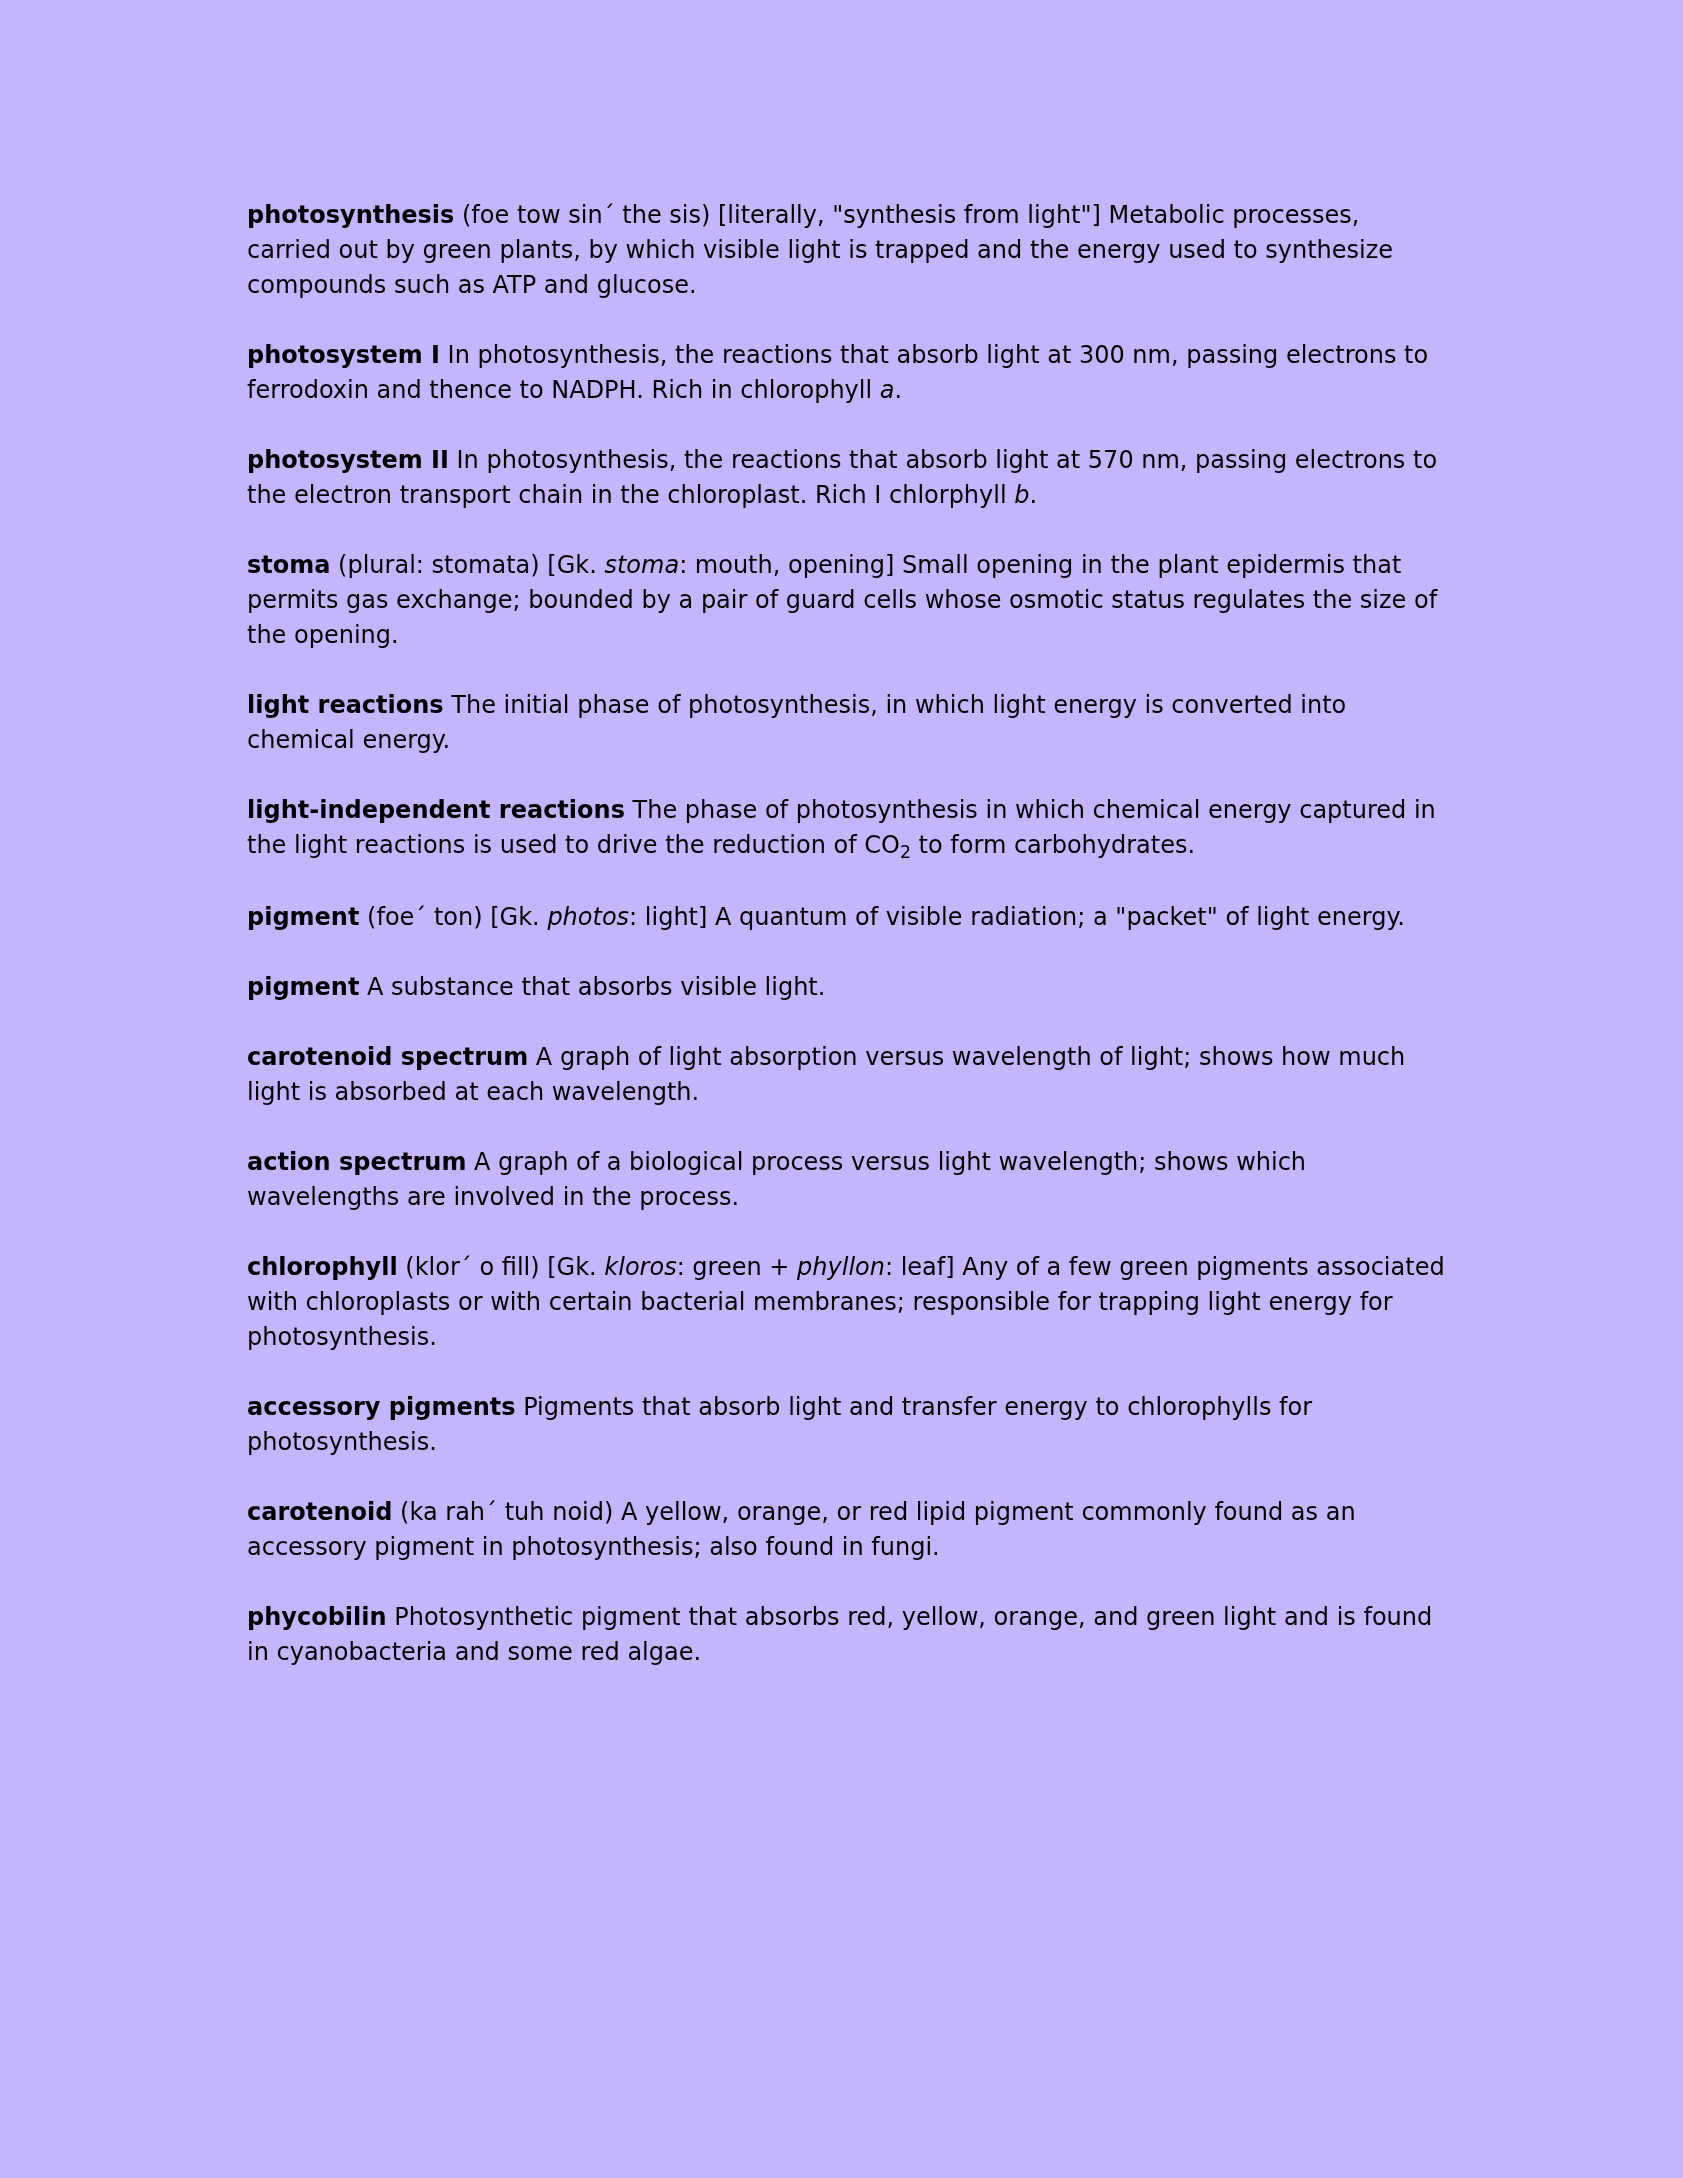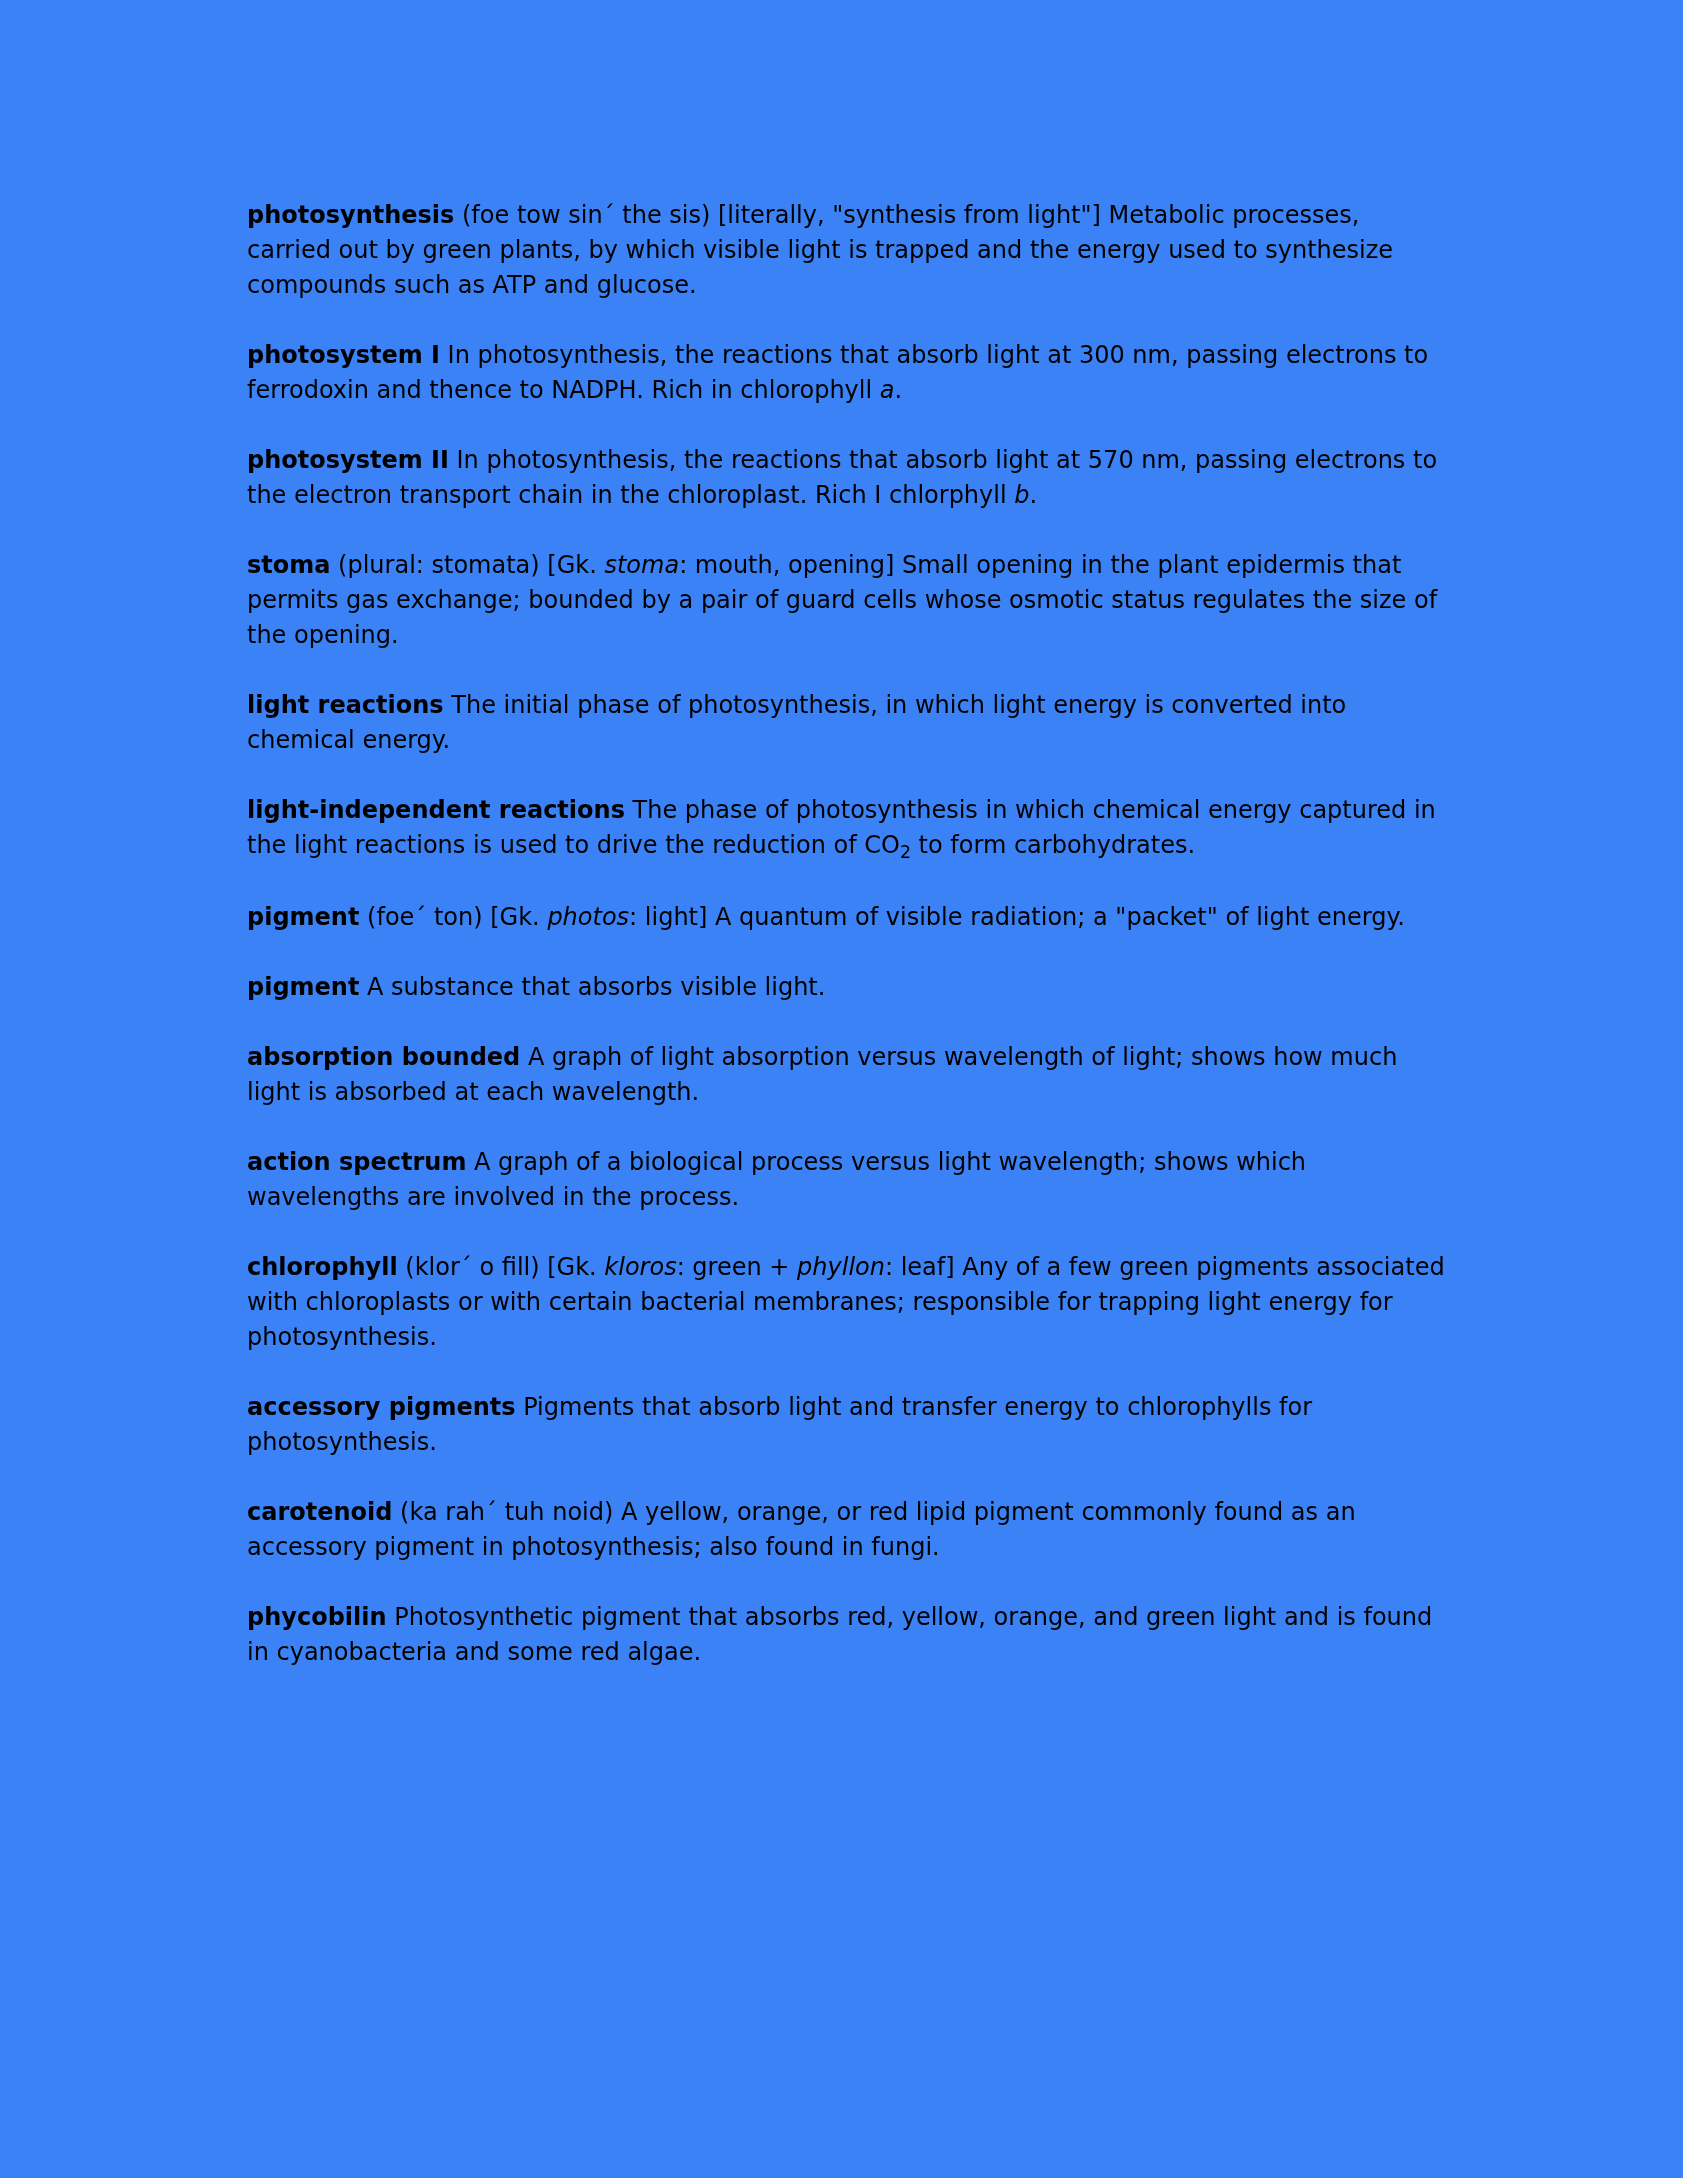--- a/index.html
+++ b/index.html
@@ -4,21 +4,21 @@
 <style>
   html, body {
     margin: 0;
     padding: 0;
     background: #ffffff;
   }
   .document-page {
     position: relative;
     width: 1683px;
     height: 2178px;
-    background: #3b82f6;
+    background: #c4b5fd;
     overflow: hidden;
   }
   .page-content {
     position: absolute;
     left: 247px;
     top: 198px;
     width: 1203px;
     font-family: "DejaVu Sans", sans-serif;
     font-size: 24px;
     line-height: 35px;
@@ -44,21 +44,21 @@
 <div class="document-page">
   <div class="page-content">
       <p class="glossary-entry"><span class="run-bold">photosynthesis</span><span class="run-normal"> (foe tow sin´ the sis) [literally, "synthesis from light"] Metabolic processes, carried out by green plants, by which visible light is trapped and the energy used to synthesize compounds such as ATP and glucose.</span></p>
       <p class="glossary-entry"><span class="run-bold">photosystem I</span><span class="run-normal"> In photosynthesis, the reactions that absorb light at 300 nm, passing electrons to ferrodoxin and thence to NADPH. Rich in chlorophyll </span><span class="run-italic">a</span><span class="run-normal">.</span></p>
       <p class="glossary-entry"><span class="run-bold">photosystem II</span><span class="run-normal"> In photosynthesis, the reactions that absorb light at 570 nm, passing electrons to the electron transport chain in the chloroplast. Rich I chlorphyll </span><span class="run-italic">b</span><span class="run-normal">.</span></p>
       <p class="glossary-entry"><span class="run-bold">stoma</span><span class="run-normal"> (plural: stomata) [Gk. </span><span class="run-italic">stoma</span><span class="run-normal">: mouth, opening] Small opening in the plant epidermis that permits gas exchange; bounded by a pair of guard cells whose osmotic status regulates the size of the opening.</span></p>
       <p class="glossary-entry"><span class="run-bold">light reactions</span><span class="run-normal"> The initial phase of photosynthesis, in which light energy is converted into chemical energy.</span></p>
       <p class="glossary-entry"><span class="run-bold">light-independent reactions</span><span class="run-normal"> The phase of photosynthesis in which chemical energy captured in the light reactions is used to drive the reduction of CO</span><span class="run-sub">2</span><span class="run-normal"> to form carbohydrates.</span></p>
       <p class="glossary-entry"><span class="run-bold">pigment</span><span class="run-normal"> (foe´ ton) [Gk. </span><span class="run-italic">photos</span><span class="run-normal">: light] A quantum of visible radiation; a "packet" of light energy.</span></p>
       <p class="glossary-entry"><span class="run-bold">pigment</span><span class="run-normal"> A substance that absorbs visible light.</span></p>
-      <p class="glossary-entry"><span class="run-bold">absorption bounded</span><span class="run-normal"> A graph of light absorption versus wavelength of light; shows how much light is absorbed at each wavelength.</span></p>
+      <p class="glossary-entry"><span class="run-bold">carotenoid spectrum</span><span class="run-normal"> A graph of light absorption versus wavelength of light; shows how much light is absorbed at each wavelength.</span></p>
       <p class="glossary-entry"><span class="run-bold">action spectrum</span><span class="run-normal"> A graph of a biological process versus light wavelength; shows which wavelengths are involved in the process.</span></p>
       <p class="glossary-entry"><span class="run-bold">chlorophyll</span><span class="run-normal"> (klor´ o fill) [Gk. </span><span class="run-italic">kloros</span><span class="run-normal">: green + </span><span class="run-italic">phyllon</span><span class="run-normal">: leaf] Any of a few green pigments associated with chloroplasts or with certain bacterial membranes; responsible for trapping light energy for photosynthesis.</span></p>
       <p class="glossary-entry"><span class="run-bold">accessory pigments</span><span class="run-normal"> Pigments that absorb light and transfer energy to chlorophylls for photosynthesis.</span></p>
       <p class="glossary-entry"><span class="run-bold">carotenoid</span><span class="run-normal"> (ka rah´ tuh noid) A yellow, orange, or red lipid pigment commonly found as an accessory pigment in photosynthesis; also found in fungi.</span></p>
       <p class="glossary-entry"><span class="run-bold">phycobilin</span><span class="run-normal"> Photosynthetic pigment that absorbs red, yellow, orange, and green light and is found in cyanobacteria and some red algae.</span></p>
     </div>
 </div>
 
 
 </body></html>

